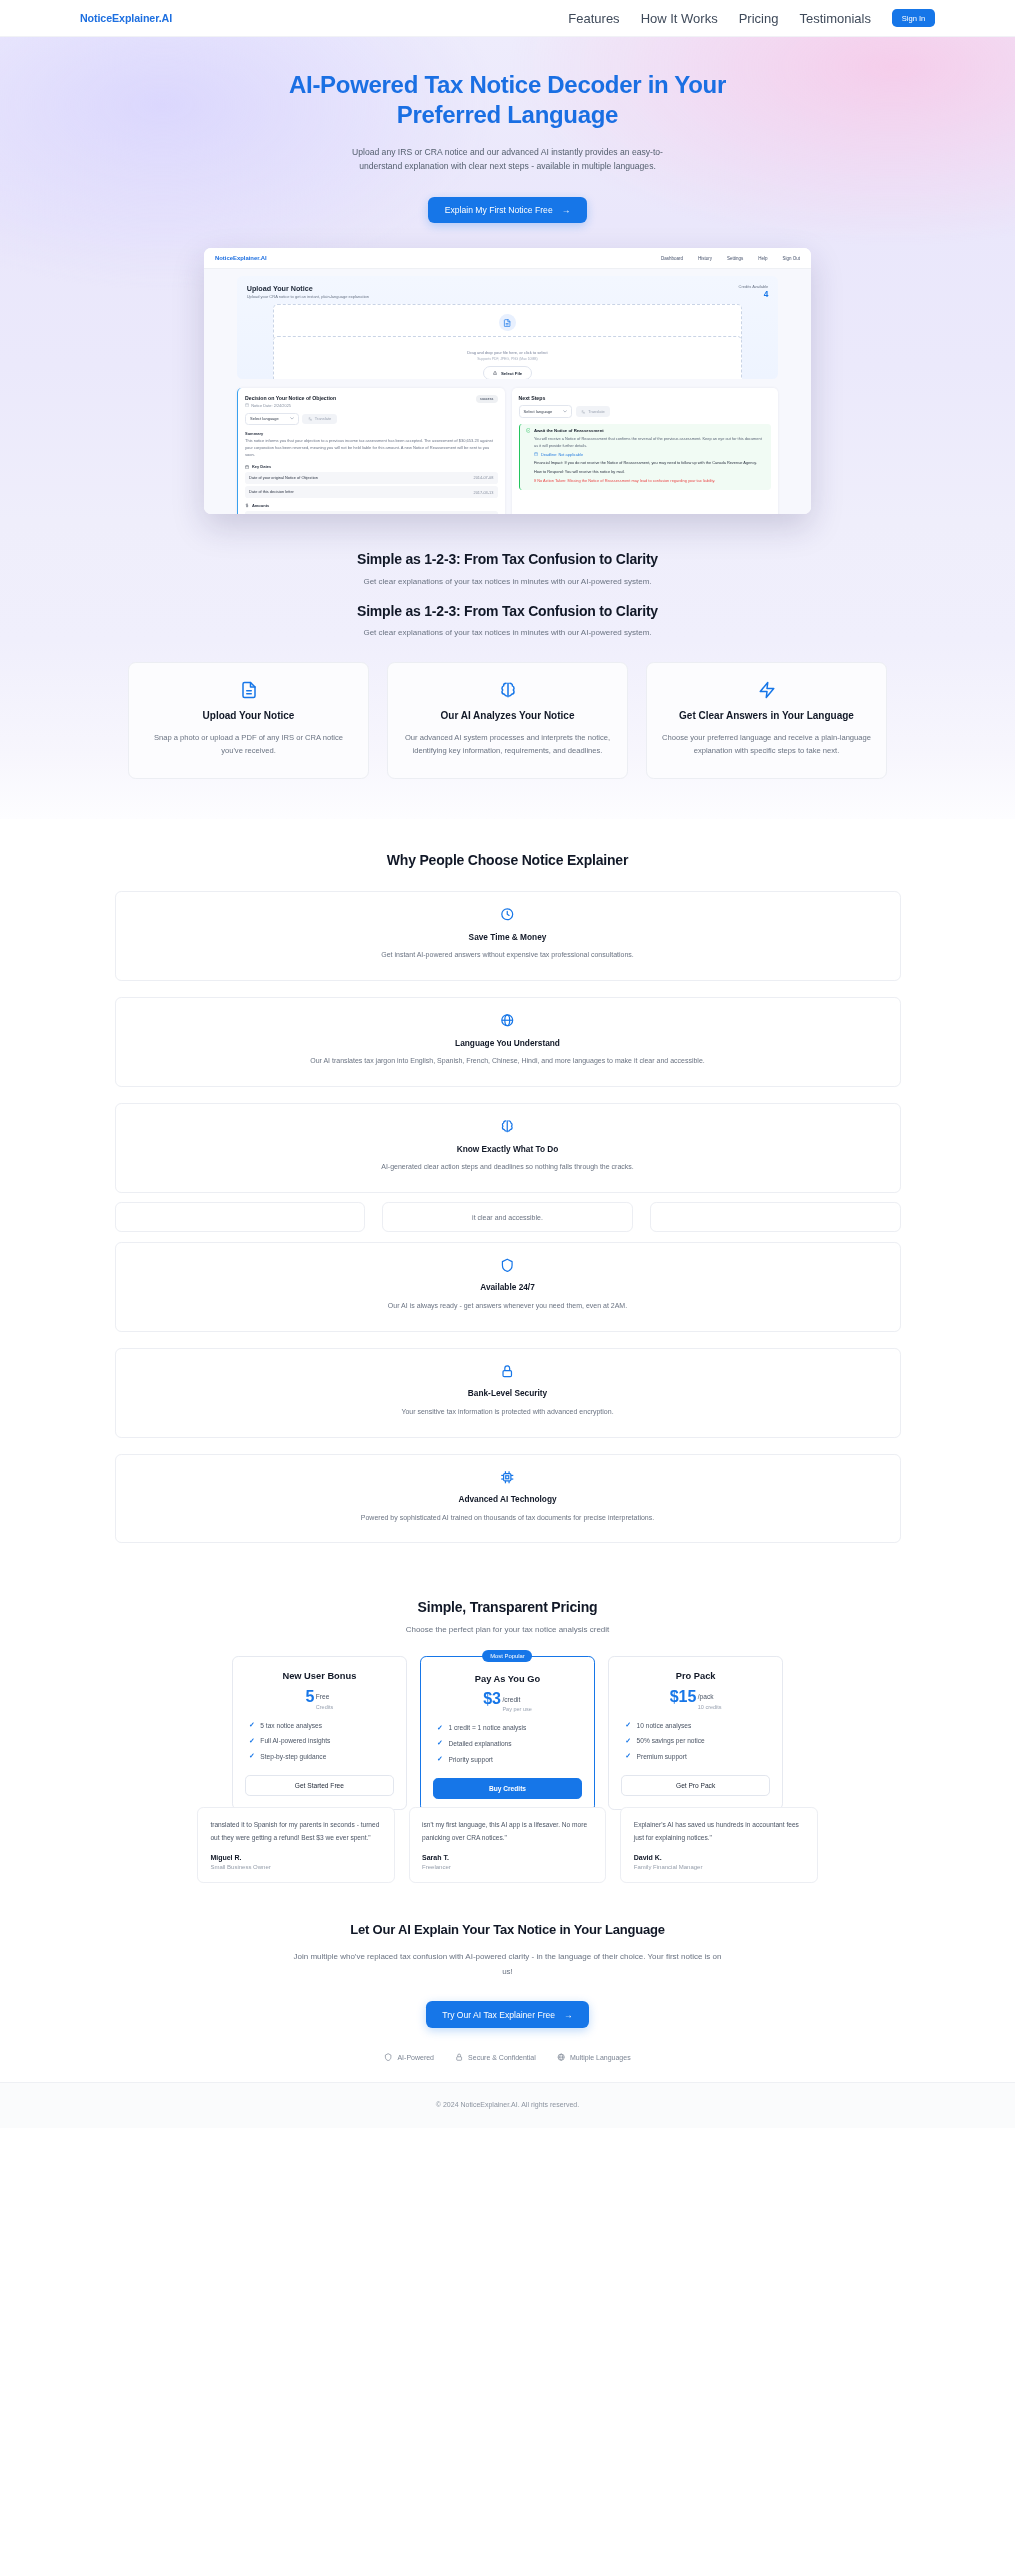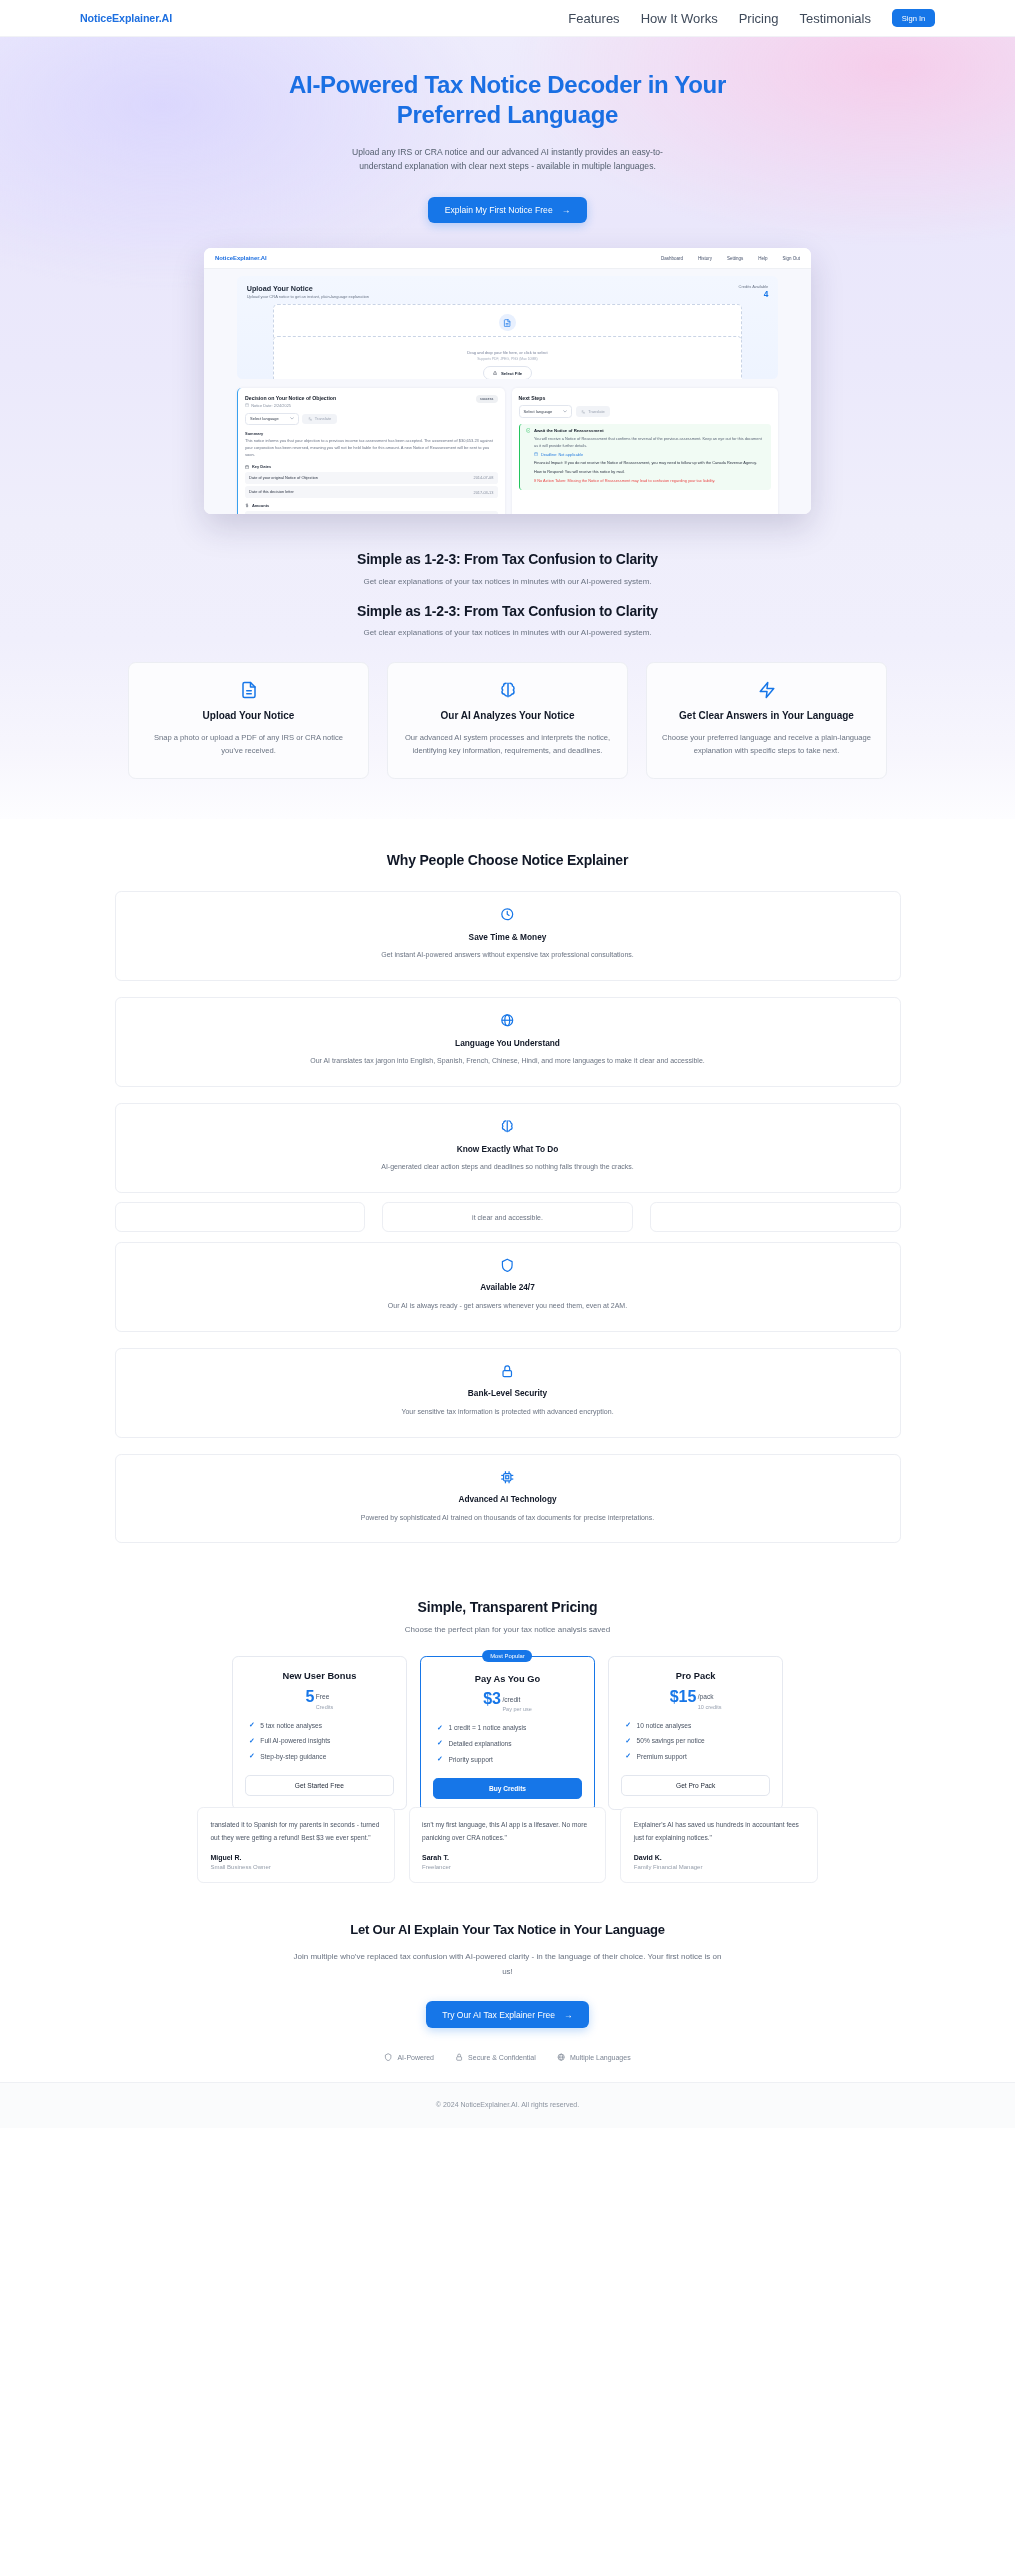--- a/index.html
+++ b/index.html
@@ -594,21 +594,21 @@
         </div>
         <div class="feat-title">Advanced AI Technology</div>
         <div class="feat-text">Powered by sophisticated AI trained on thousands of tax documents for precise interpretations.</div>
       </div>
     </div>
   </div>
 
   <div class="band-pricing">
     <div class="sec-center">
       <h2 class="h2">Simple, Transparent Pricing</h2>
-      <p class="h2-sub">Choose the perfect plan for your tax notice analysis saved</p>
+      <p class="h2-sub">Choose the perfect plan for your tax notice analysis credit</p>
     </div>
 
     <div class="price-grid">
       <div class="price-card">
         <div class="plan-name">New User Bonus</div>
         <div class="plan-price">
           <span class="plan-amount">5</span>
           <span class="plan-meta">
             <span class="plan-unit">Free</span>
             <span class="plan-note" style="display:block;">Credits</span>

